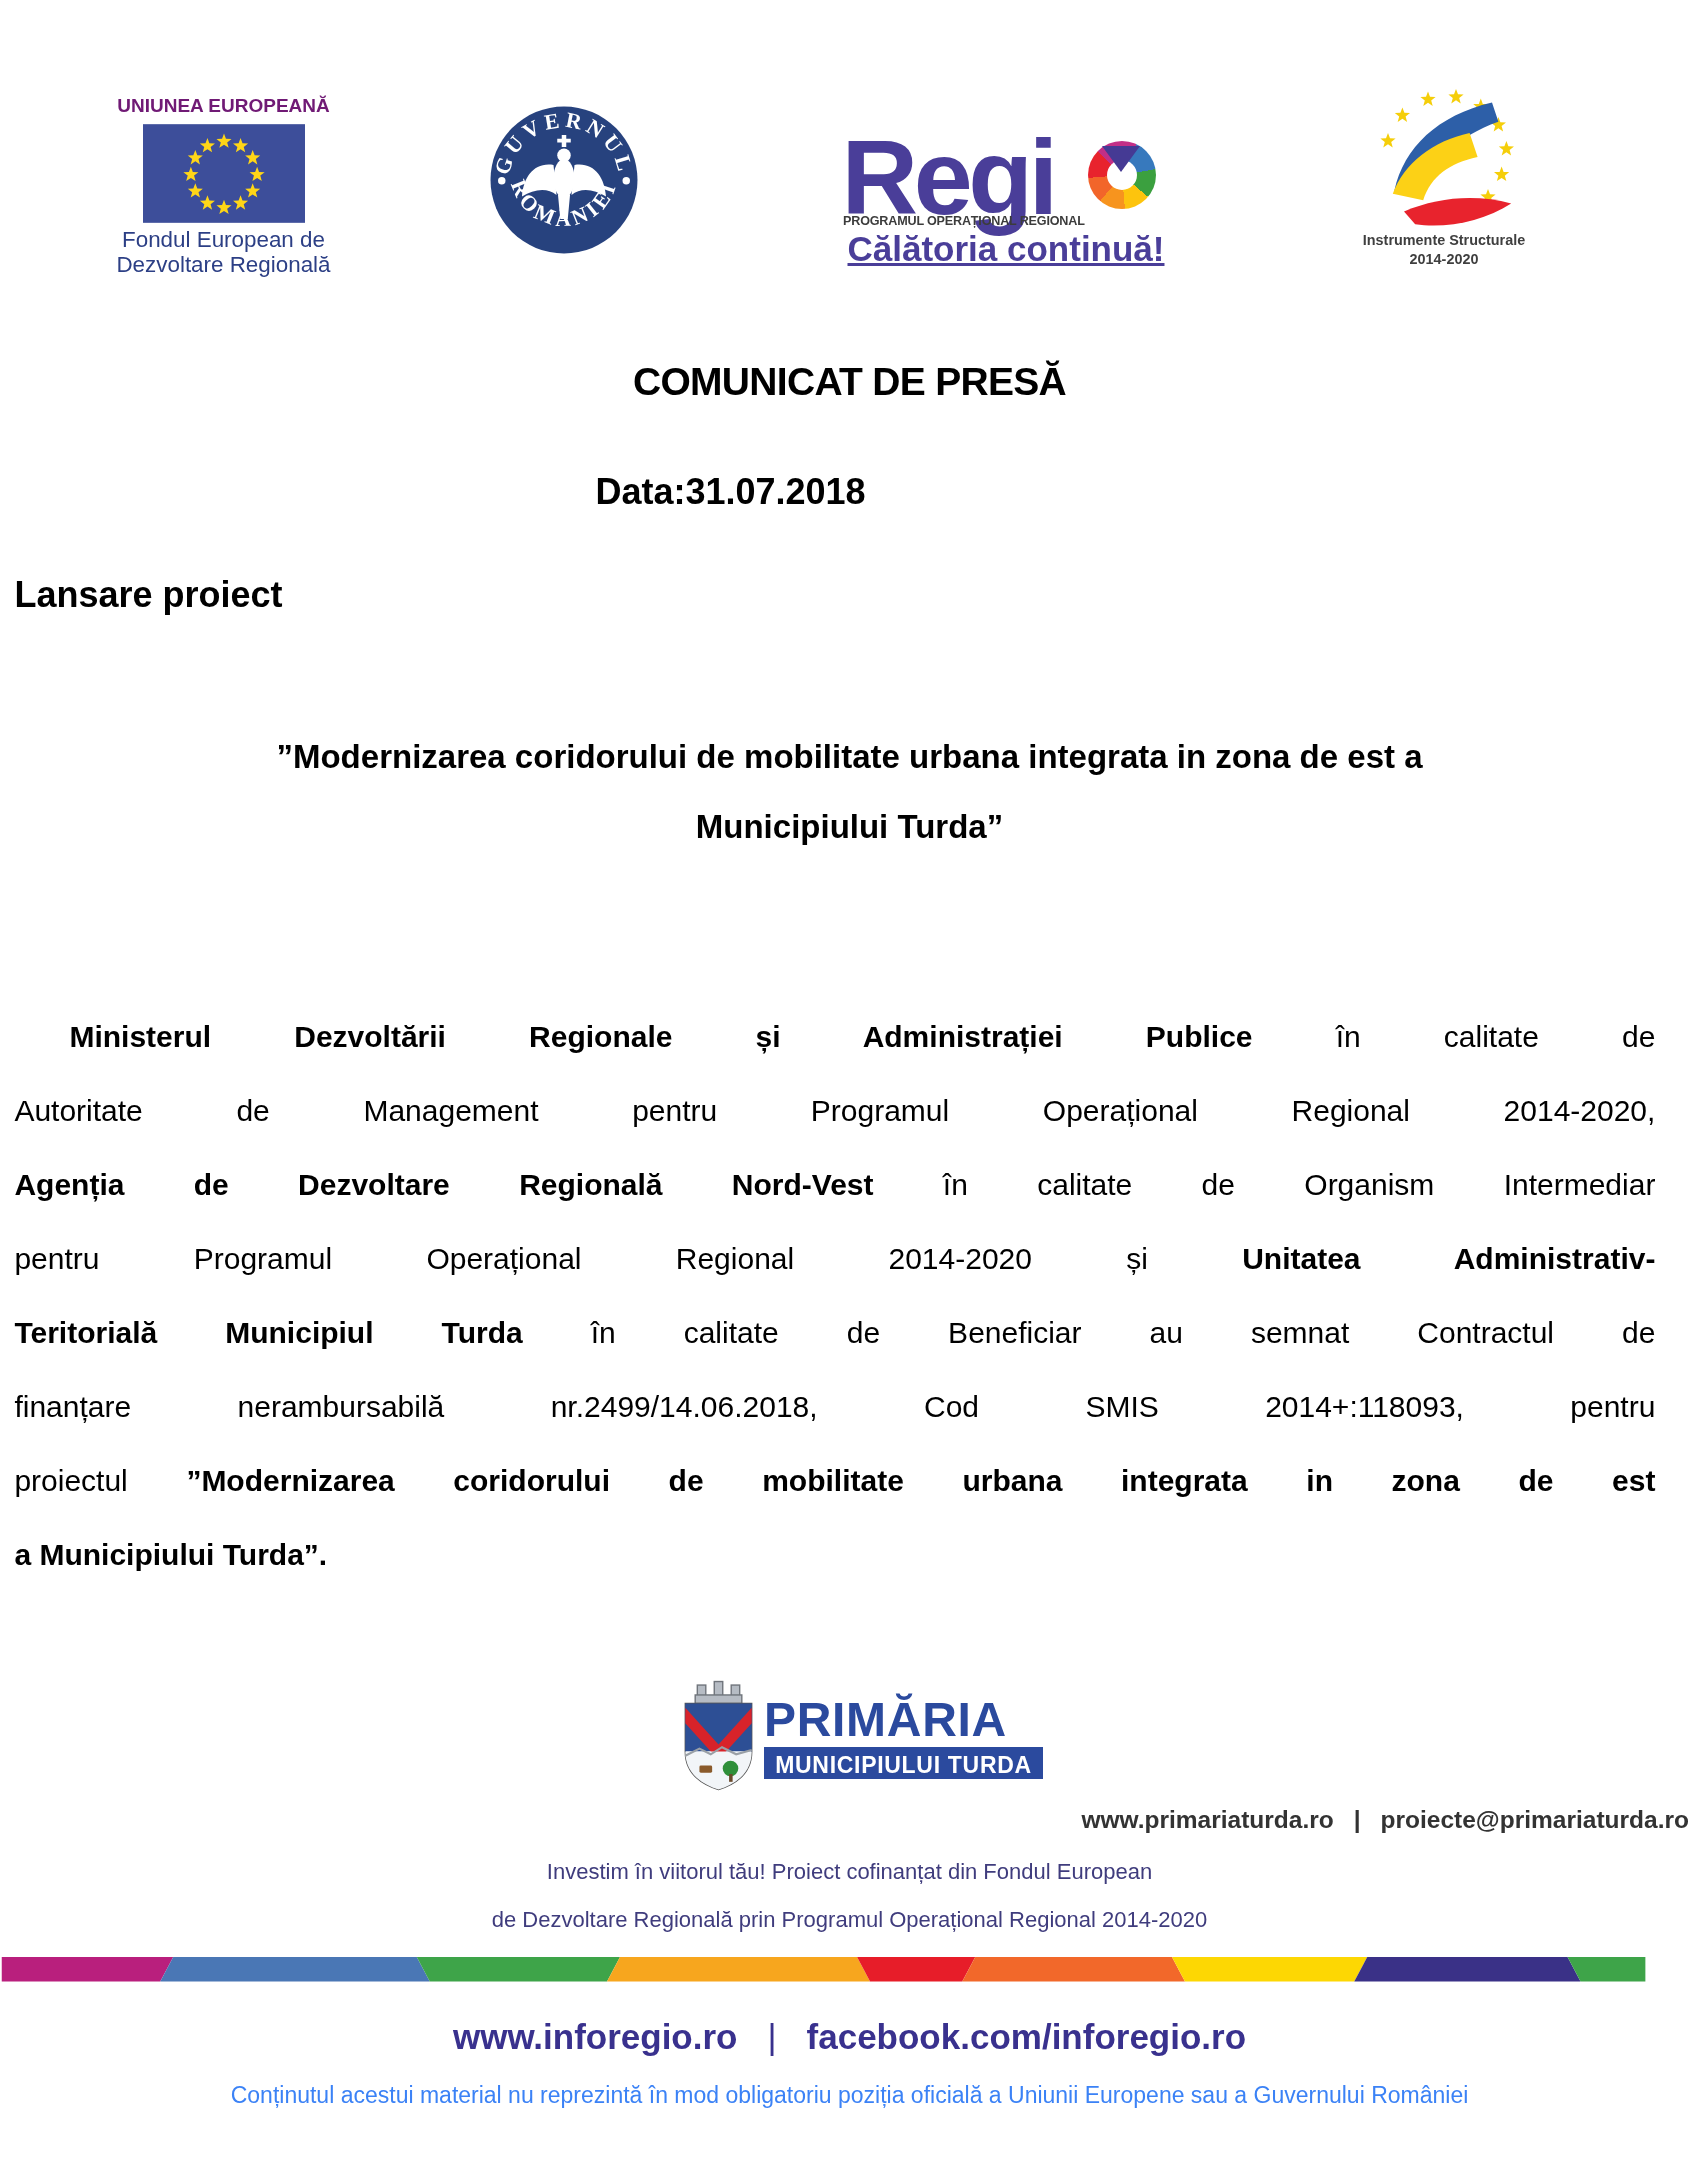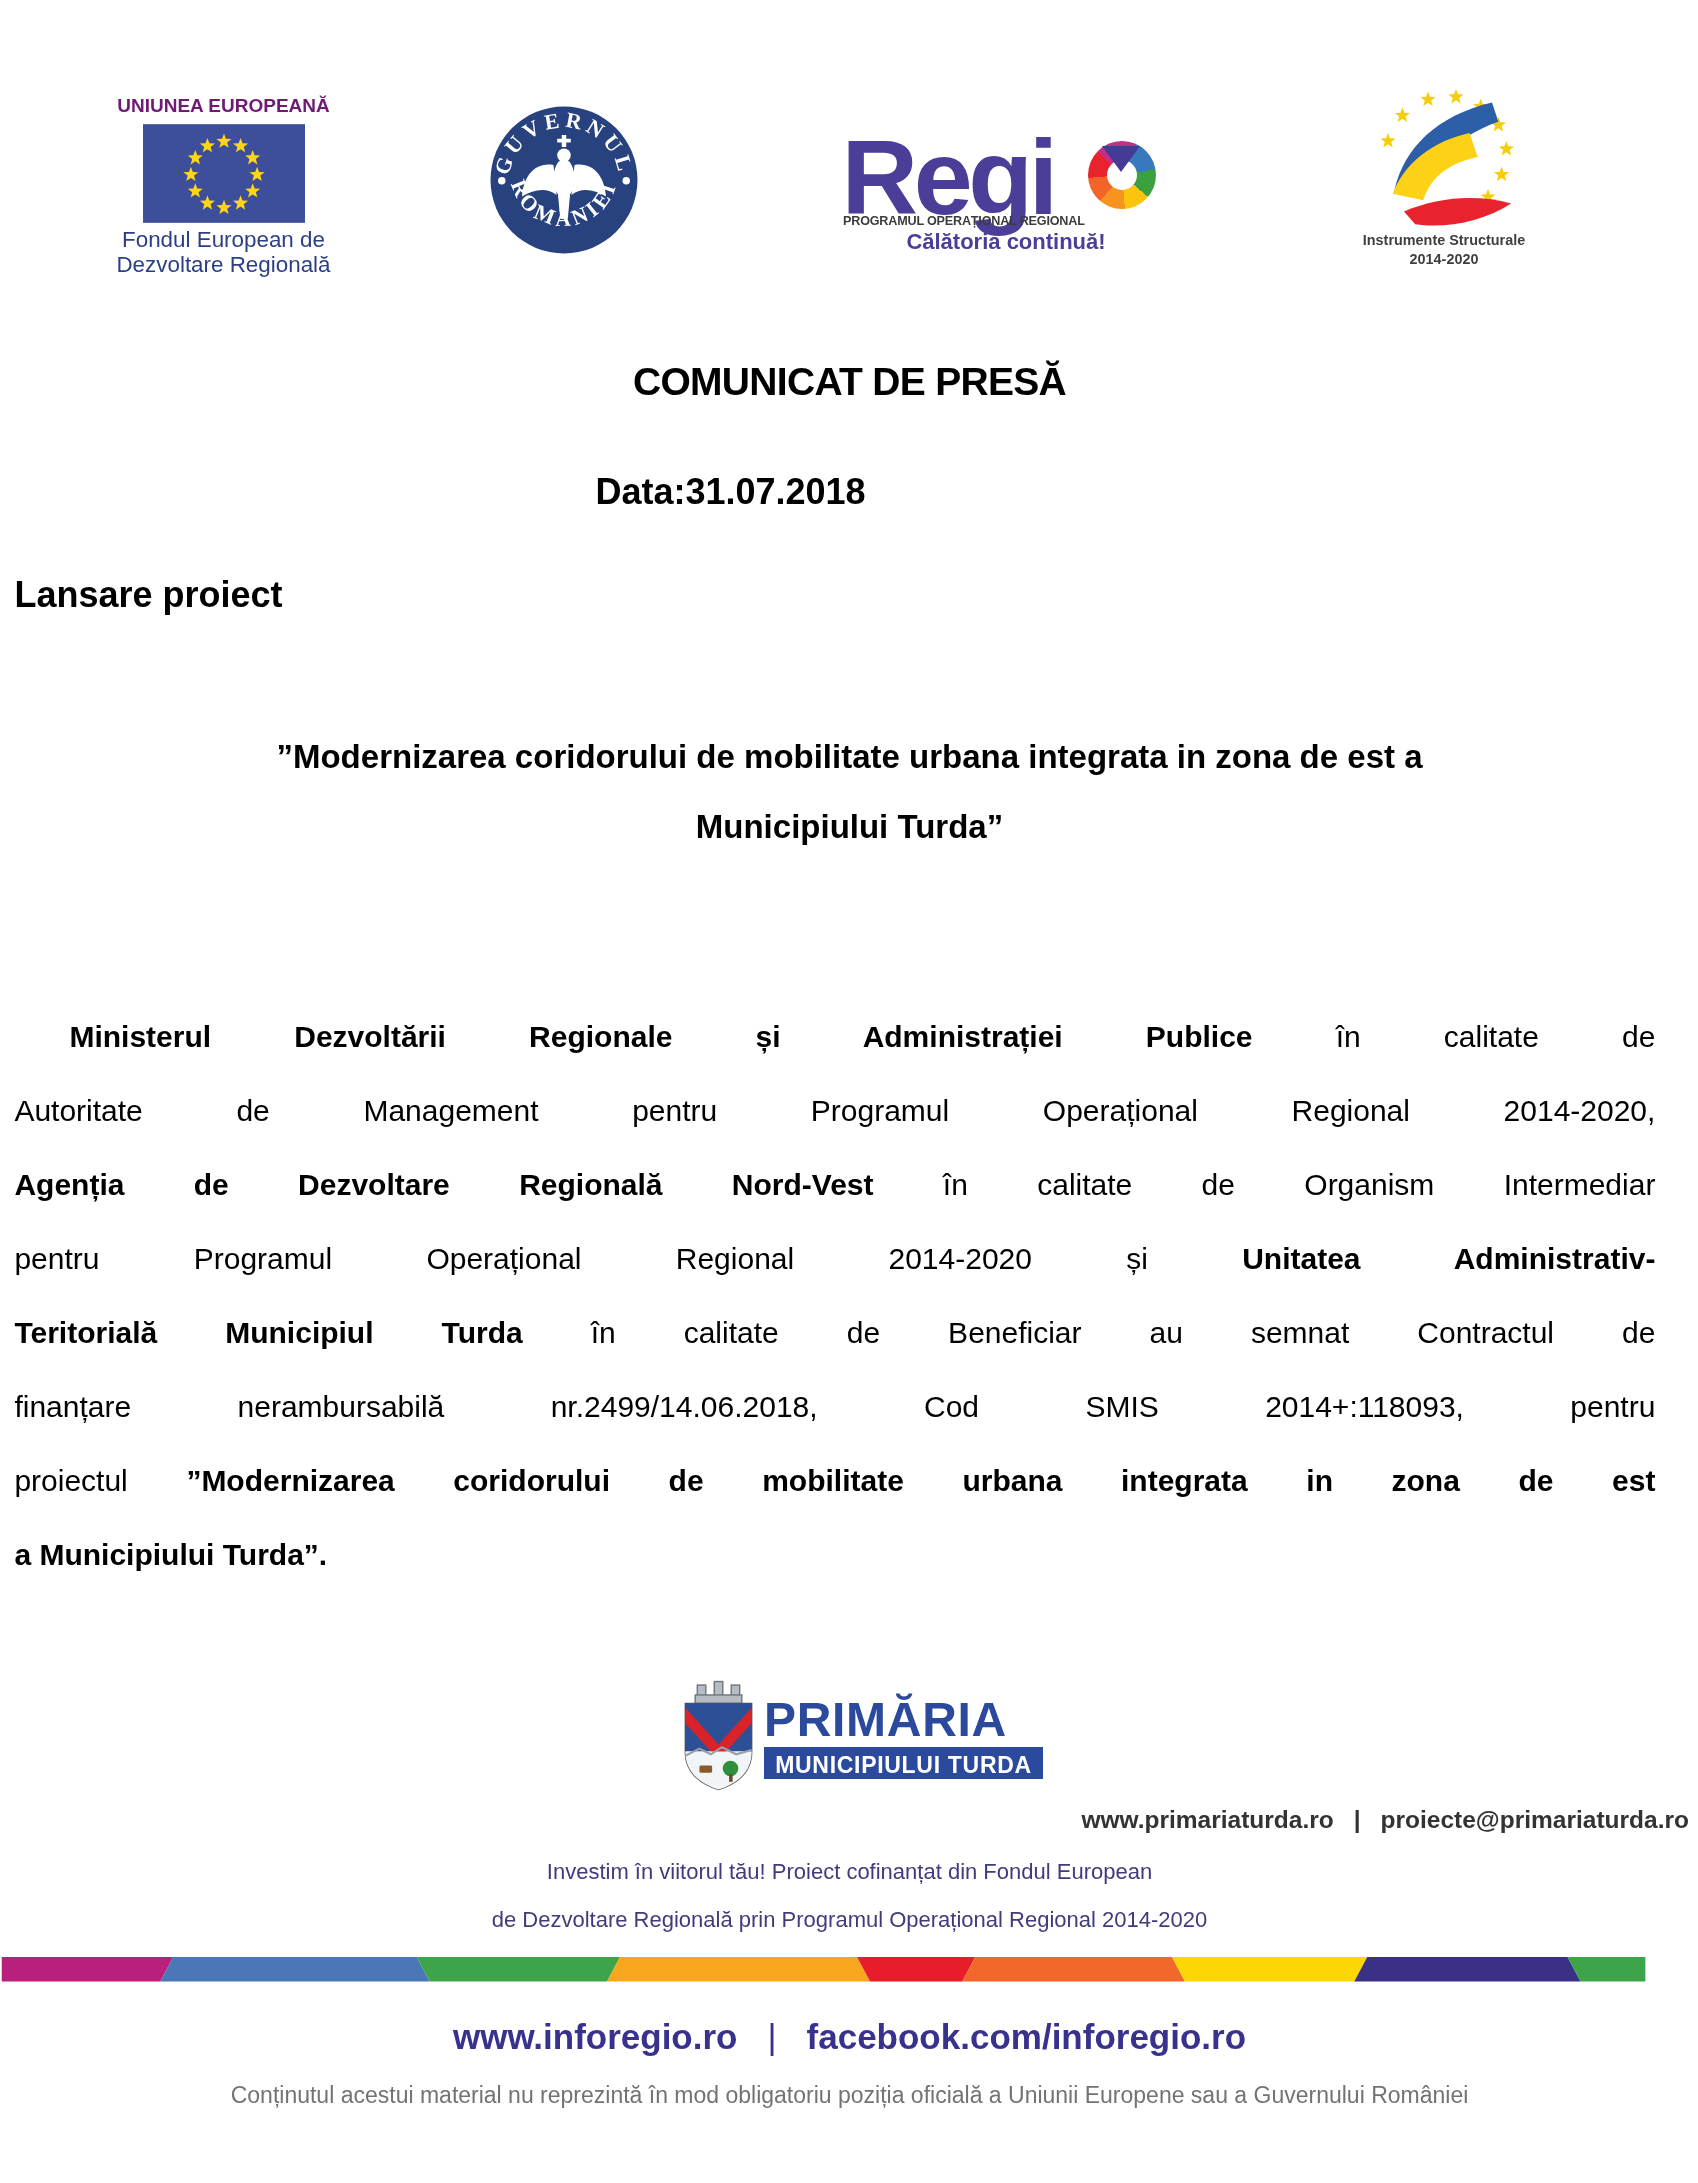--- a/index.html
+++ b/index.html
@@ -23,21 +23,21 @@
      background:conic-gradient(from 25deg,#3779bd 0 55deg,#3ba03f 55deg 105deg,#fdc40d 105deg 150deg,
        #f7941e 150deg 195deg,#f2652a 195deg 240deg,#e8232d 240deg 290deg,#c22f87 290deg 360deg);}
   #regio-wheel::after{content:"";position:absolute;left:19px;top:19px;width:30px;height:30px;
      border-radius:50%;background:#fff;}
   #regio-tri{position:absolute;left:14.4px;top:4.3px;width:0;height:0;z-index:2;
      border-left:19.5px solid transparent;border-right:19.5px solid transparent;
      border-top:26px solid #453a94;}
   #regio-program{position:absolute;left:2.9px;top:89px;font-size:13.7px;font-weight:700;color:#3c3c3c;
      letter-spacing:-0.2px;transform:scaleX(.92);transform-origin:left;white-space:nowrap;}
   #regio-tagline{position:absolute;left:0;top:105px;width:332px;text-align:center;
-     font-size:22px;font-weight:600;color:#4a3e99;}
+     font-size:35px;font-weight:600;color:#4a3e99;text-decoration:underline;}
 
   #instr-block{left:1350px;top:85px;width:188px;text-align:center;}
   .is-label{font-size:14.4px;font-weight:700;color:#3f3f3f;line-height:19px;}
 
   
   #doc-title{left:0;top:360px;width:1699px;text-align:center;
      font-size:39px;font-weight:700;letter-spacing:-0.7px;}
   #doc-date{left:0;top:471px;width:1699px;text-align:center;padding-right:238px;box-sizing:border-box;
      font-size:36px;font-weight:700;}
   #section-heading{left:14.4px;top:574px;font-size:36px;font-weight:700;}
@@ -60,21 +60,21 @@
   #contacts{left:0;top:1806px;width:1699px;text-align:right;font-size:24.5px;font-weight:600;color:#333;}
   #contacts span{margin:0 10px;}
 
   
   #investment{left:0;top:1848px;width:1699px;text-align:center;
      font-size:22px;line-height:48px;color:#3f3c7d;}
   #stripe{left:0;top:1957px;}
   #links-line{left:0;top:2017px;width:1699px;text-align:center;
      font-size:35px;font-weight:700;color:#39318e;}
   #links-line .sep{margin:0 30px;font-weight:400;}
-  #disclaimer{left:0;top:2082px;width:1699px;text-align:center;font-size:23px;color:#737373;}
+  #disclaimer{left:0;top:2082px;width:1699px;text-align:center;font-size:23px;color:#3b82f6;}
 </style>
 </head>
 <body>
 
 <div class="abs" id="eu-block">
   <div id="eu-title">UNIUNEA EUROPEANĂ</div>
   <svg id="eu-flag" width="162" height="99" viewBox="0 0 225 137">
     <rect x="0" y="0" width="225" height="137" fill="#3d4e9a"></rect>
     <g id="eu-stars">
         <polygon points="112.5,13.0 115.2,20.3 123.0,20.6 116.9,25.4 119.0,32.9 112.5,28.6 106.0,32.9 108.1,25.4 102.0,20.6 109.8,20.3" fill="#ffd617"></polygon>

